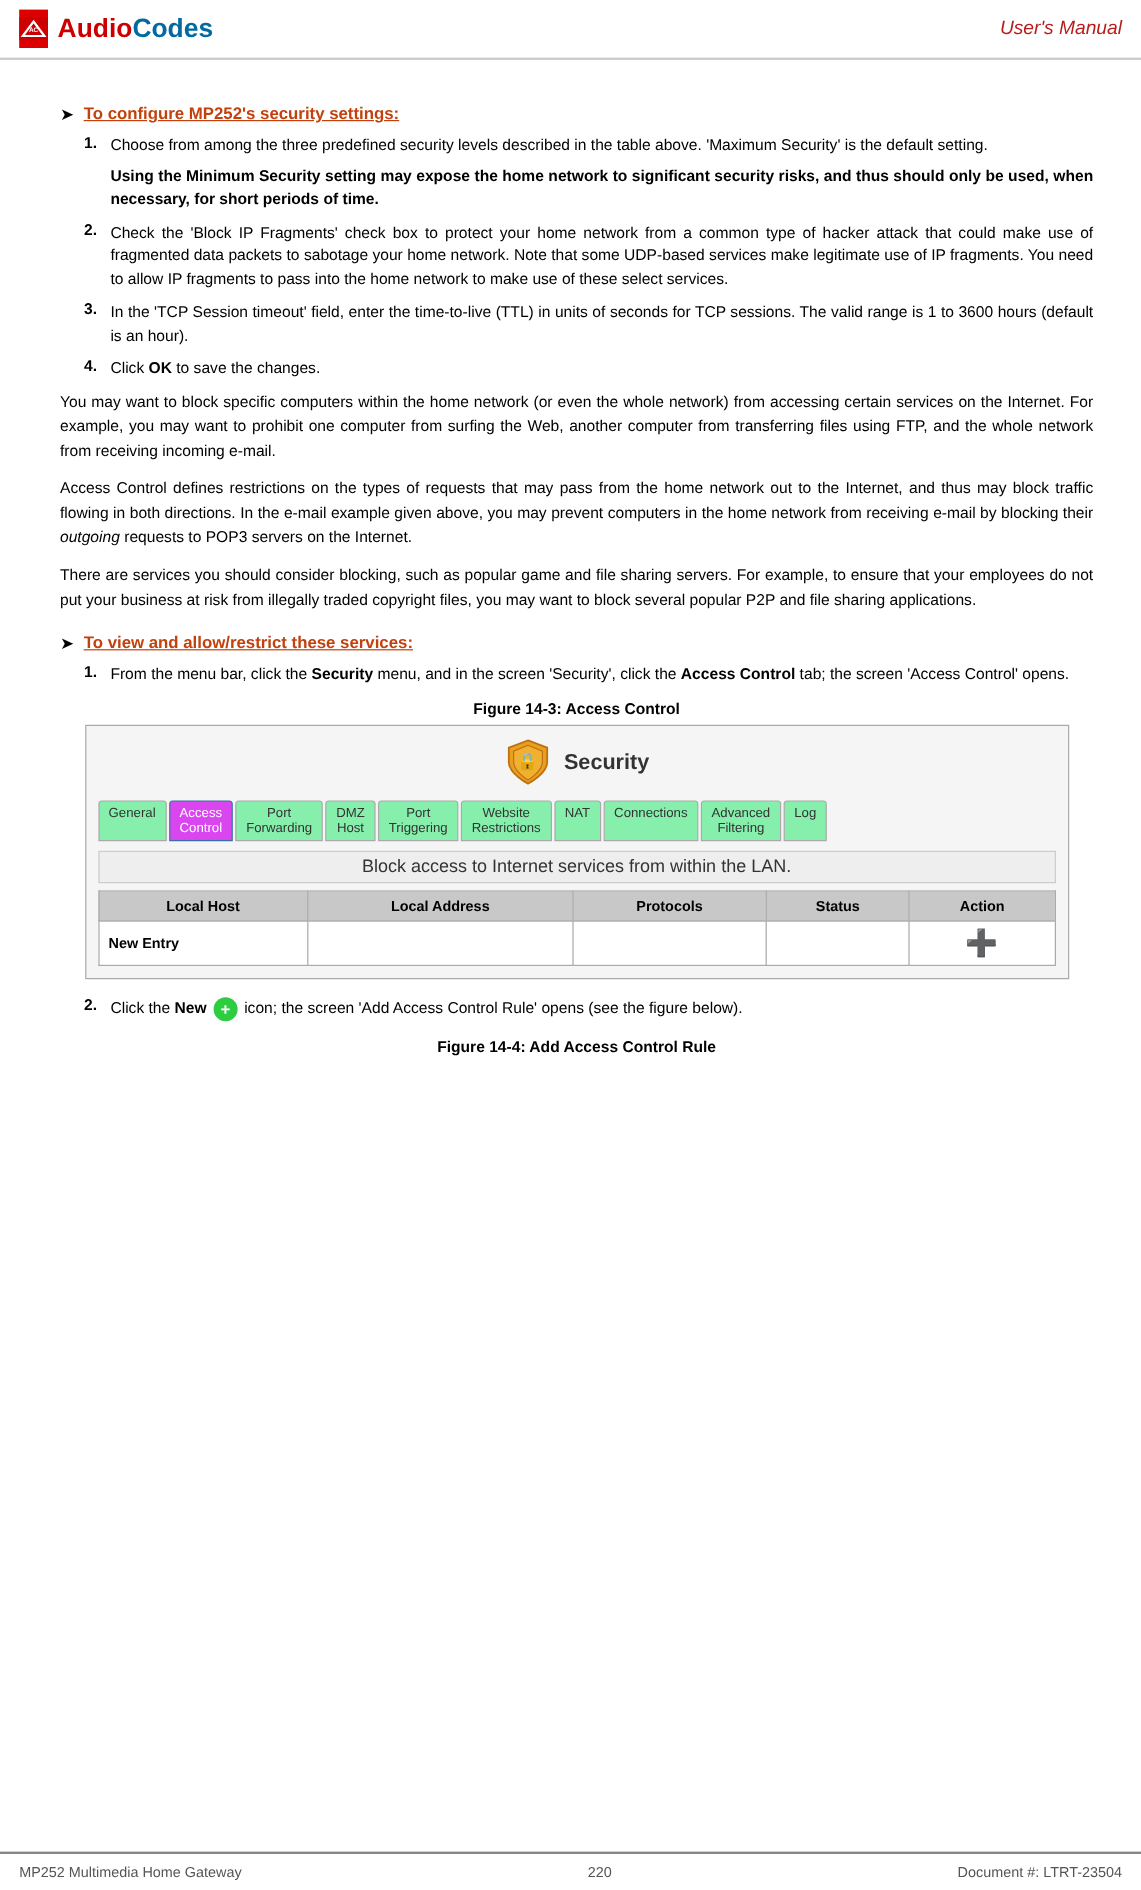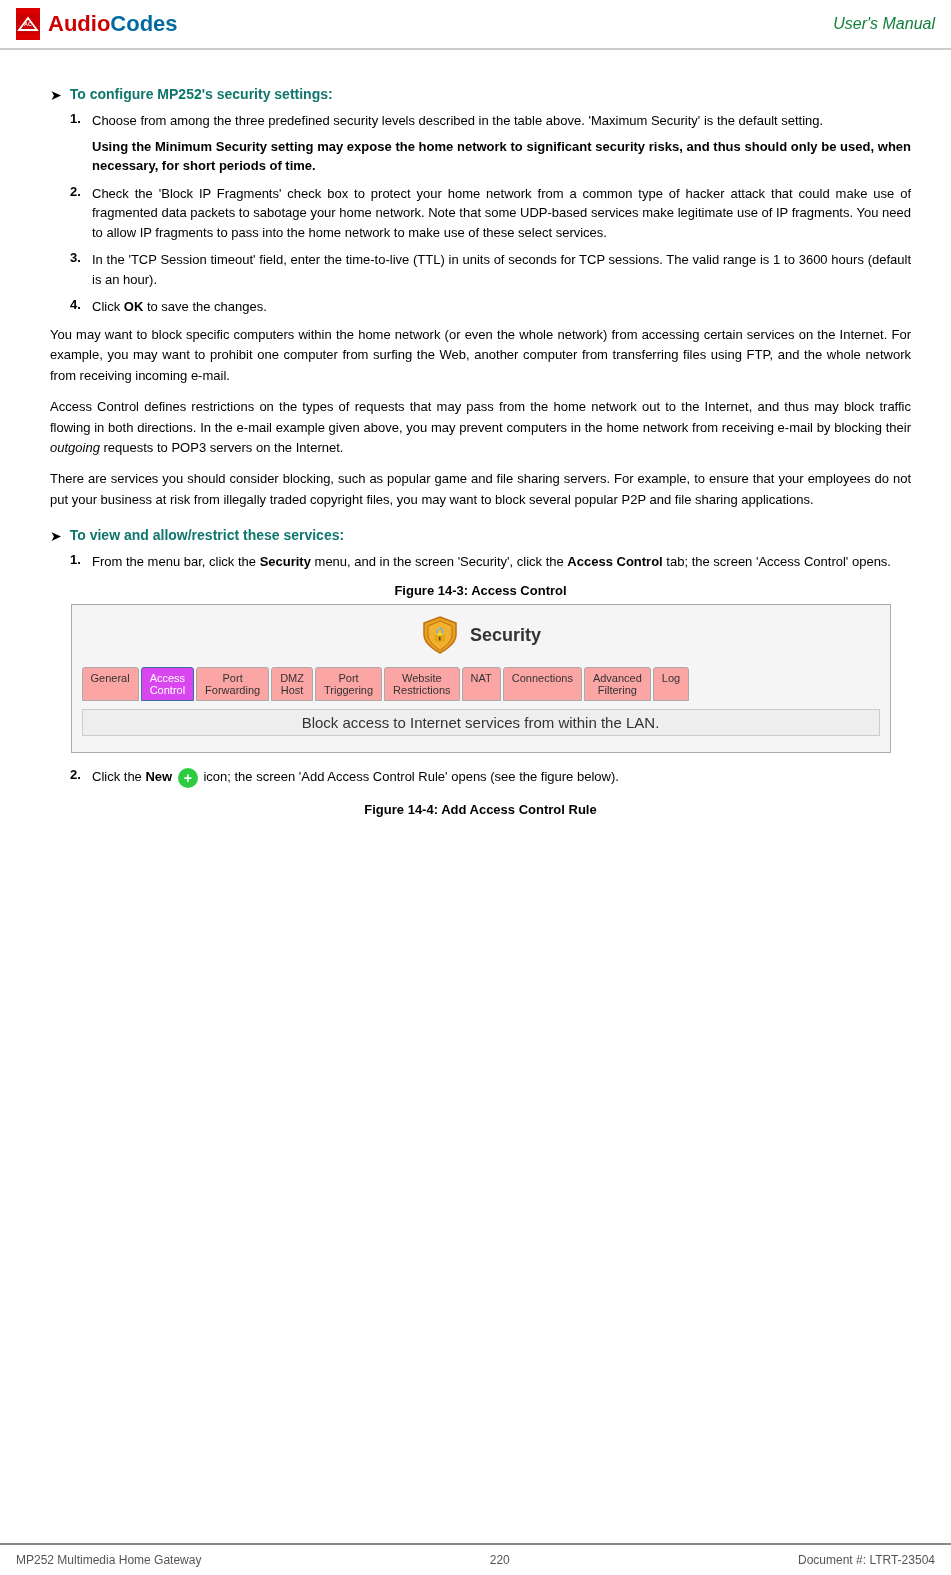--- a/index.html
+++ b/index.html
@@ -41,21 +41,21 @@
     .logo-text {
       font-size: 22px;
       font-weight: bold;
       color: #000;
     }
     .logo-text span {
       color: #0369a1;
     }
     .header-title {
       font-size: 16px;
-      color: #15803d;
+      color: #b91c1c;
       font-style: italic;
     }
 
     
     .main-content {
       padding: 20px 40px 20px 50px;
     }
 
     
     .arrow-heading {
@@ -65,21 +65,22 @@
     }
     .arrow-symbol {
       color: #000;
       font-size: 14px;
       margin-right: 8px;
       margin-top: 1px;
     }
     .arrow-heading-text {
       font-size: 14px;
       font-weight: bold;
-      color: #0f766e;
+      color: #c2410c;
+      text-decoration: underline;
     }
 
     
     .numbered-list {
       margin: 6px 0 6px 20px;
     }
     .numbered-item {
       display: flex;
       align-items: flex-start;
       margin-bottom: 8px;
@@ -156,21 +157,21 @@
     
     .nav-tabs {
       display: flex;
       gap: 2px;
       margin-bottom: 8px;
       flex-wrap: nowrap;
     }
     .tab-item {
       padding: 4px 8px;
       font-size: 11px;
-      background: #fca5a5;
+      background: #86efac;
       border: 1px solid #aaa;
       border-radius: 3px 3px 0 0;
       text-align: center;
       cursor: pointer;
       color: #333;
       white-space: nowrap;
     }
     .tab-item.active {
       background: #d946ef;
       color: #fff;
@@ -365,20 +366,42 @@
       <div class="tab-item">Port<br>Triggering</div>
       <div class="tab-item">Website<br>Restrictions</div>
       <div class="tab-item">NAT</div>
       <div class="tab-item">Connections</div>
       <div class="tab-item">Advanced<br>Filtering</div>
       <div class="tab-item">Log</div>
     </div>
 
     <div class="block-access-text">Block access to Internet services from within the LAN.</div>
 
+    <table class="access-table">
+      <thead>
+        <tr>
+          <th>Local Host</th>
+          <th>Local Address</th>
+          <th>Protocols</th>
+          <th>Status</th>
+          <th>Action</th>
+        </tr>
+      </thead>
+      <tbody>
+        <tr>
+          <td class="new-entry-cell">New Entry</td>
+          <td></td>
+          <td></td>
+          <td></td>
+          <td class="plus-icon">
+            <span style="color:#2ecc40; font-size:22px; font-weight:bold; cursor:pointer;">➕</span>
+          </td>
+        </tr>
+      </tbody>
+    </table>
   </div>
 
   <div class="numbered-list" style="margin-top:14px;">
     <div class="numbered-item">
       <span class="num-label">2.</span>
       <div class="num-content">
         Click the <strong>New</strong> <span class="inline-icon">+</span> icon; the screen 'Add Access Control Rule' opens (see the figure below).
       </div>
     </div>
   </div>

